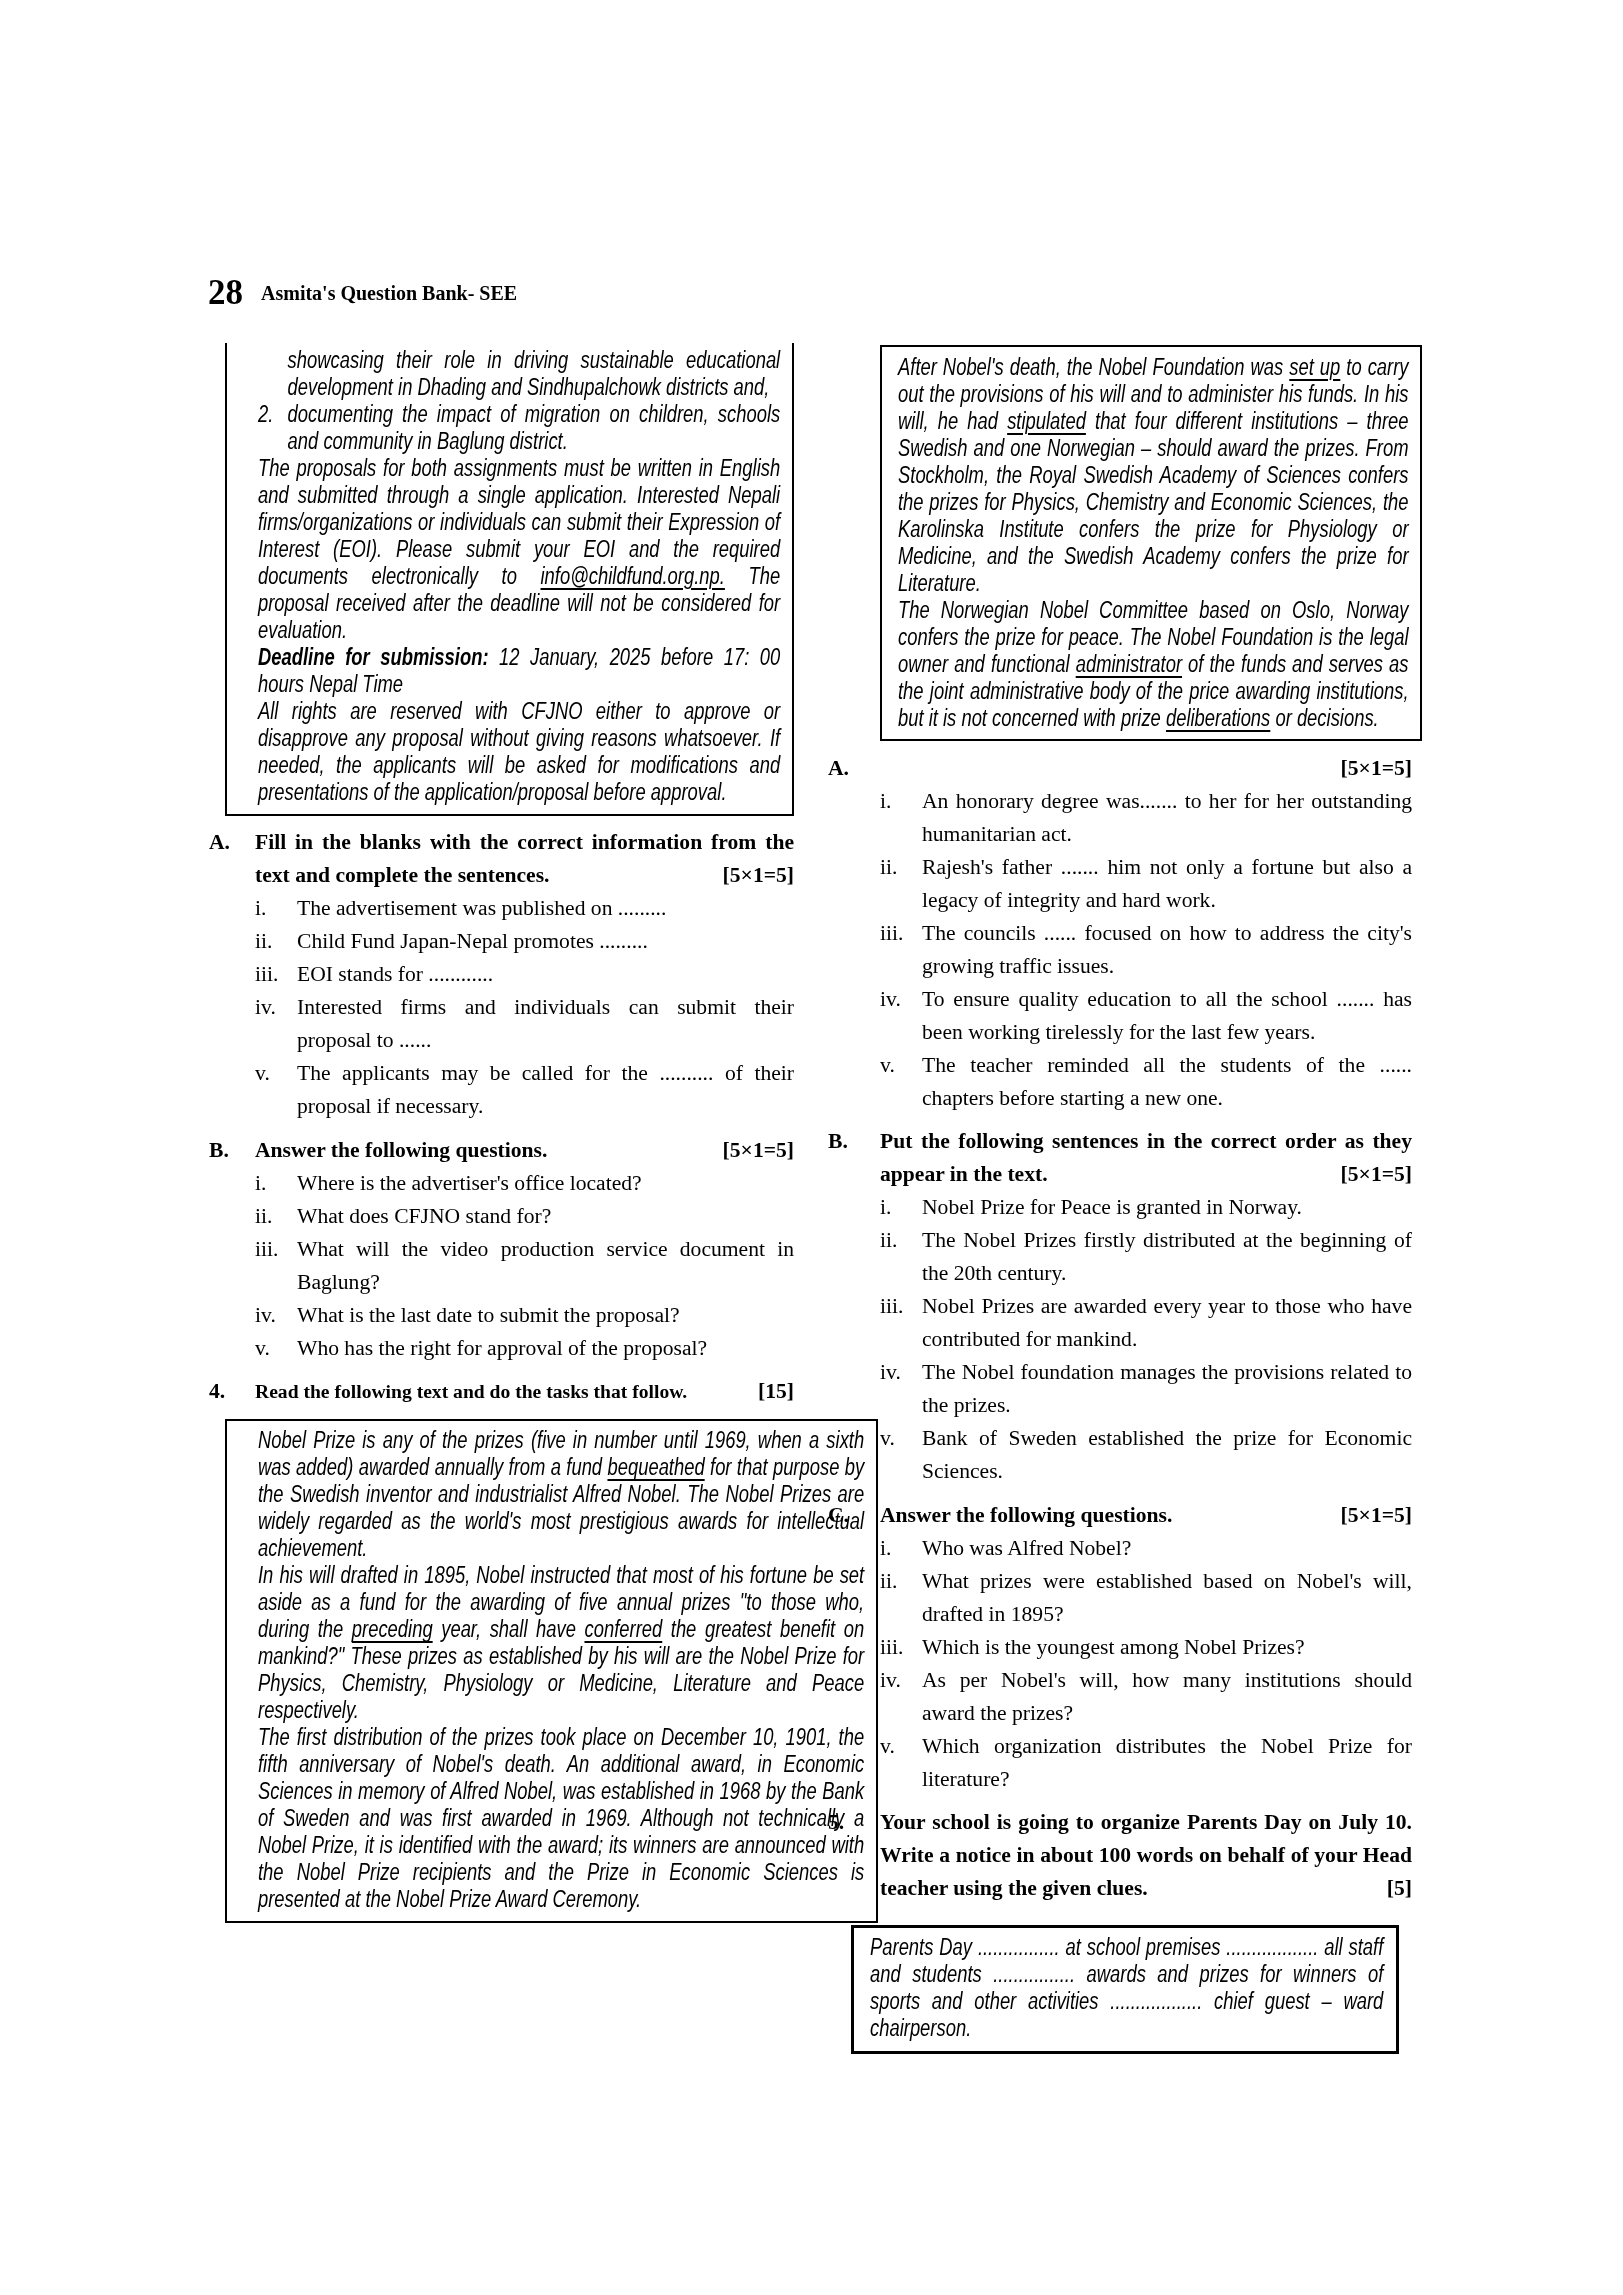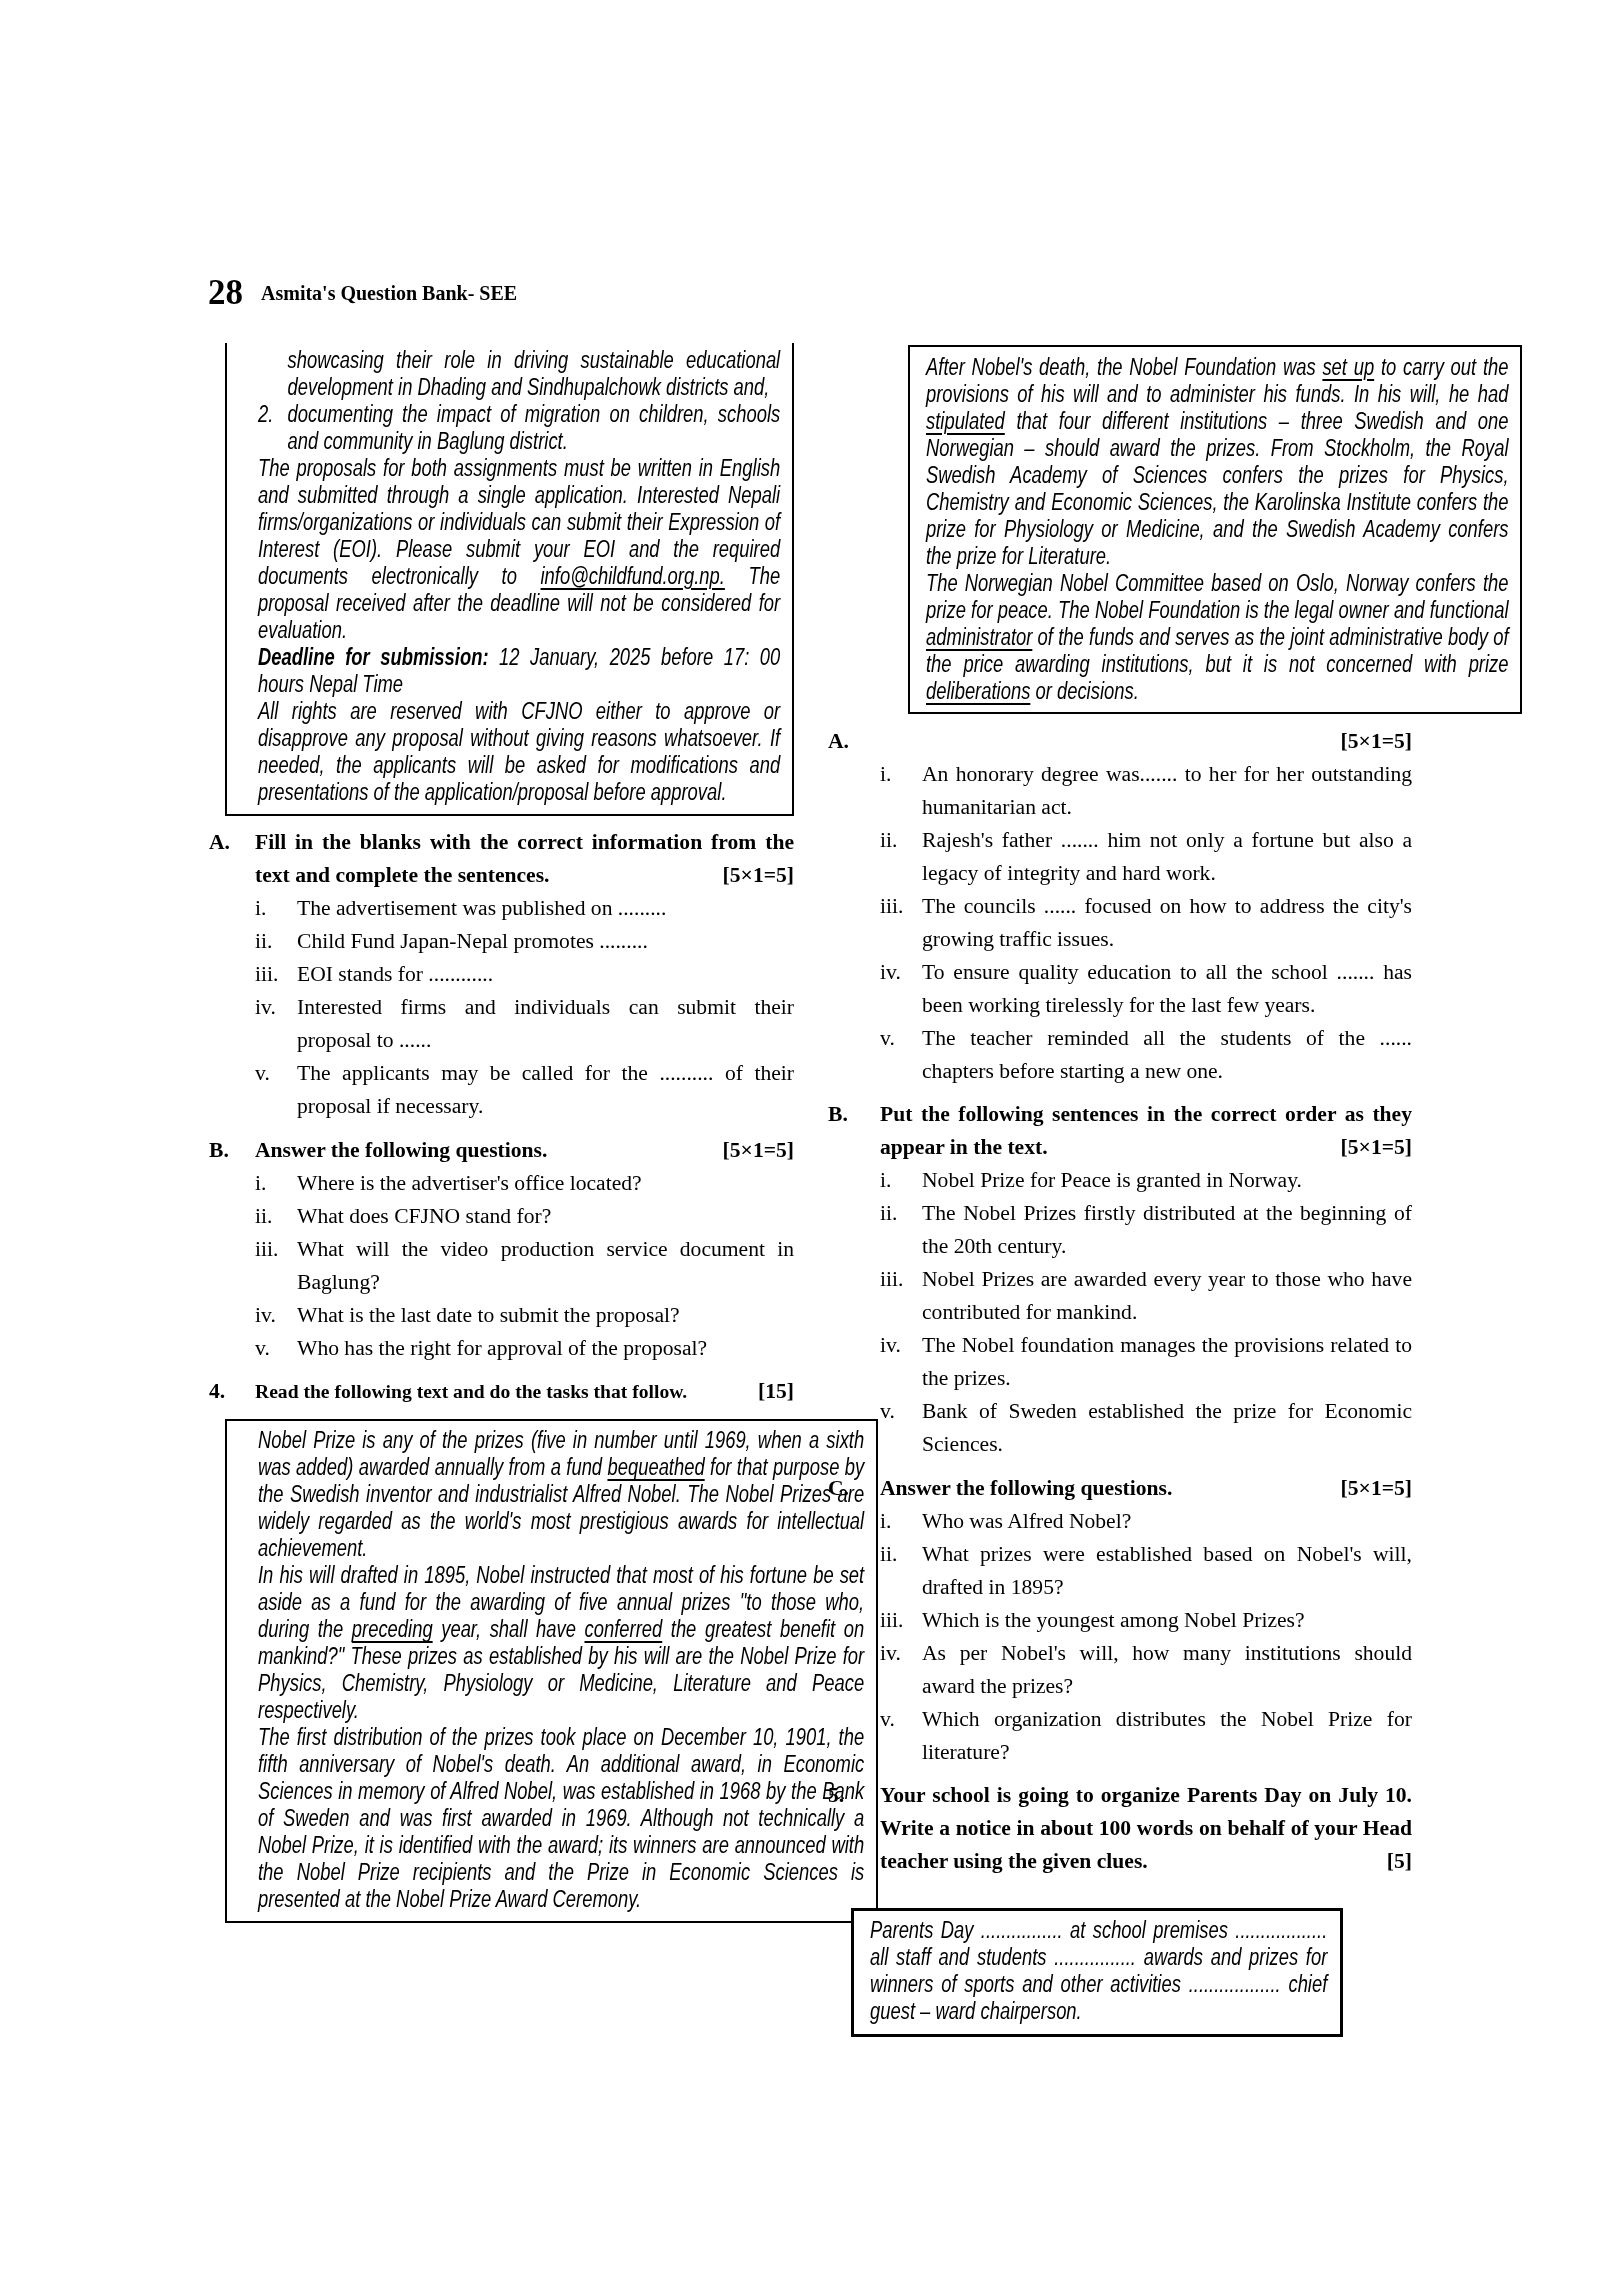--- a/index.html
+++ b/index.html
@@ -11,22 +11,22 @@
   .hdr .num{font-size:35px;}
   .hdr .title{font-size:20px;}
 
   .col{position:absolute;}
   .col-l{left:209px;top:343px;width:585px;}
   .col-r{left:828px;top:345px;width:584px;}
 
   .box{border:2.6px solid #000;box-sizing:border-box;background:#fff;font-style:italic;}
   #box1{margin-left:16.4px;width:569px;border-top:none;padding:3.9px 11.8px 7.9px 31px;}
   #nobelbox{margin-left:16.4px;width:653px;margin-top:10.5px;padding:6.5px 11.8px 7.9px 31px;}
-  #afterbox{margin-left:80px;width:614px;padding:6.5px 11.8px 7.9px 15.7px;}
-  #cluesbox{margin-left:23px;width:492px;margin-top:30px;border-width:3.3px;padding:5.2px 13px 9.2px 15.7px;}
+  #afterbox{margin-left:52px;width:542px;padding:6.5px 11.8px 7.9px 15.7px;}
+  #cluesbox{margin-left:23px;width:548px;margin-top:20px;border-width:3.3px;padding:5.2px 13px 9.2px 15.7px;}
 
   
   .narrow{width:125%;transform:scaleX(0.8);transform-origin:0 0;
           font-family:"Liberation Sans",sans-serif;font-size:23px;line-height:27px;}
   .bp{margin:0;text-align:justify;}
   .blist{display:flex;}
   .blist .bnum{flex:none;width:37px;}
   .blist .btxt{flex:1;text-align:justify;}
 
   .h-row{display:flex;margin-top:10.5px;font-weight:700;font-size:21.6px;line-height:33px;}

